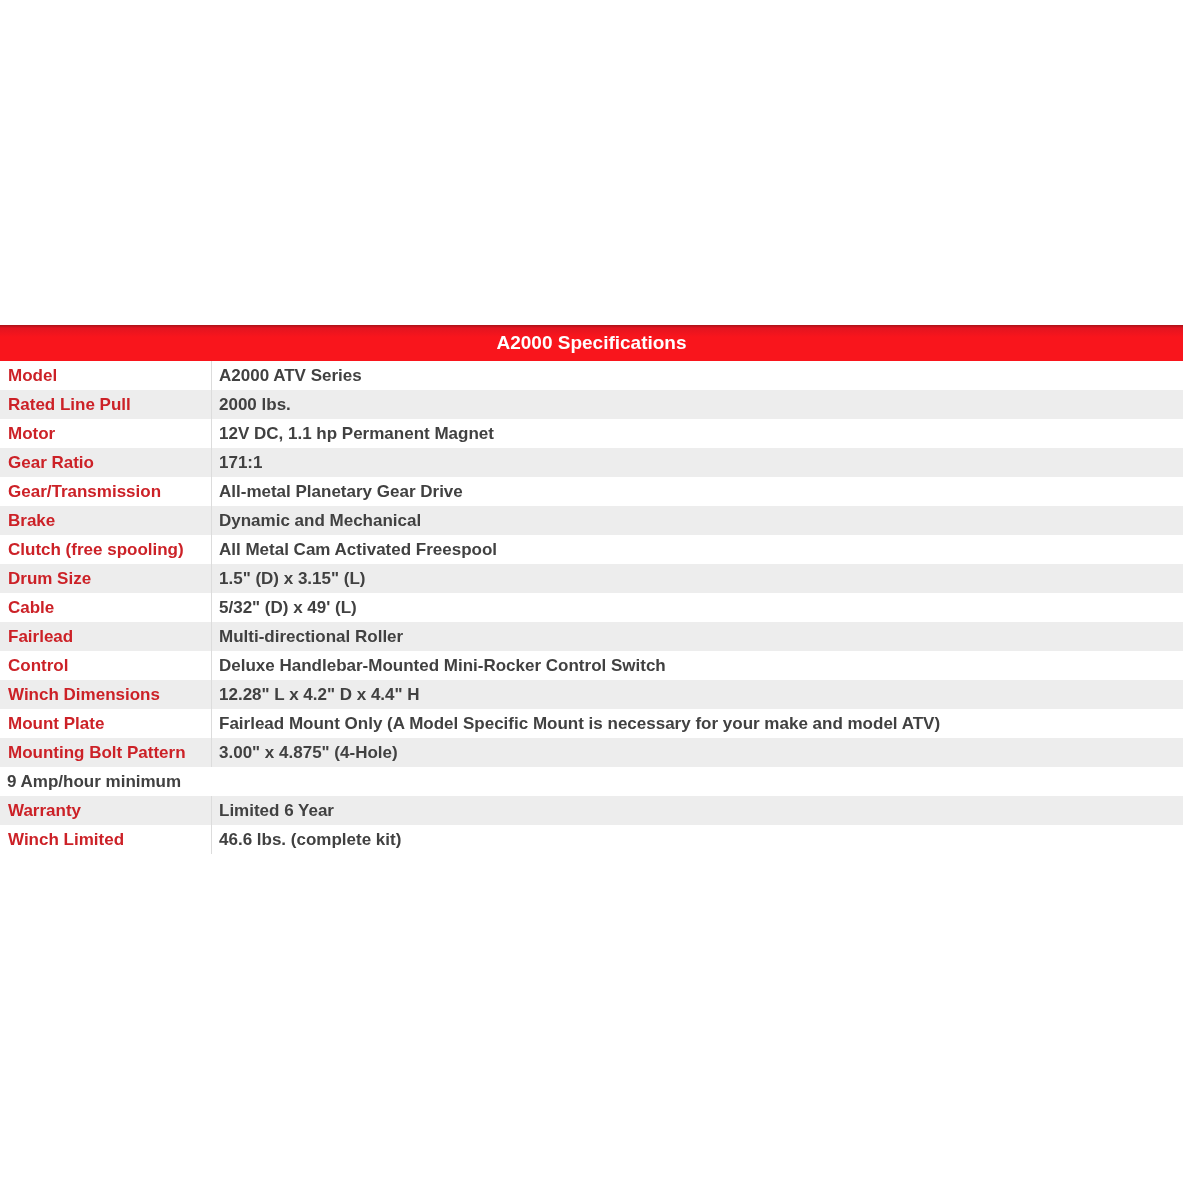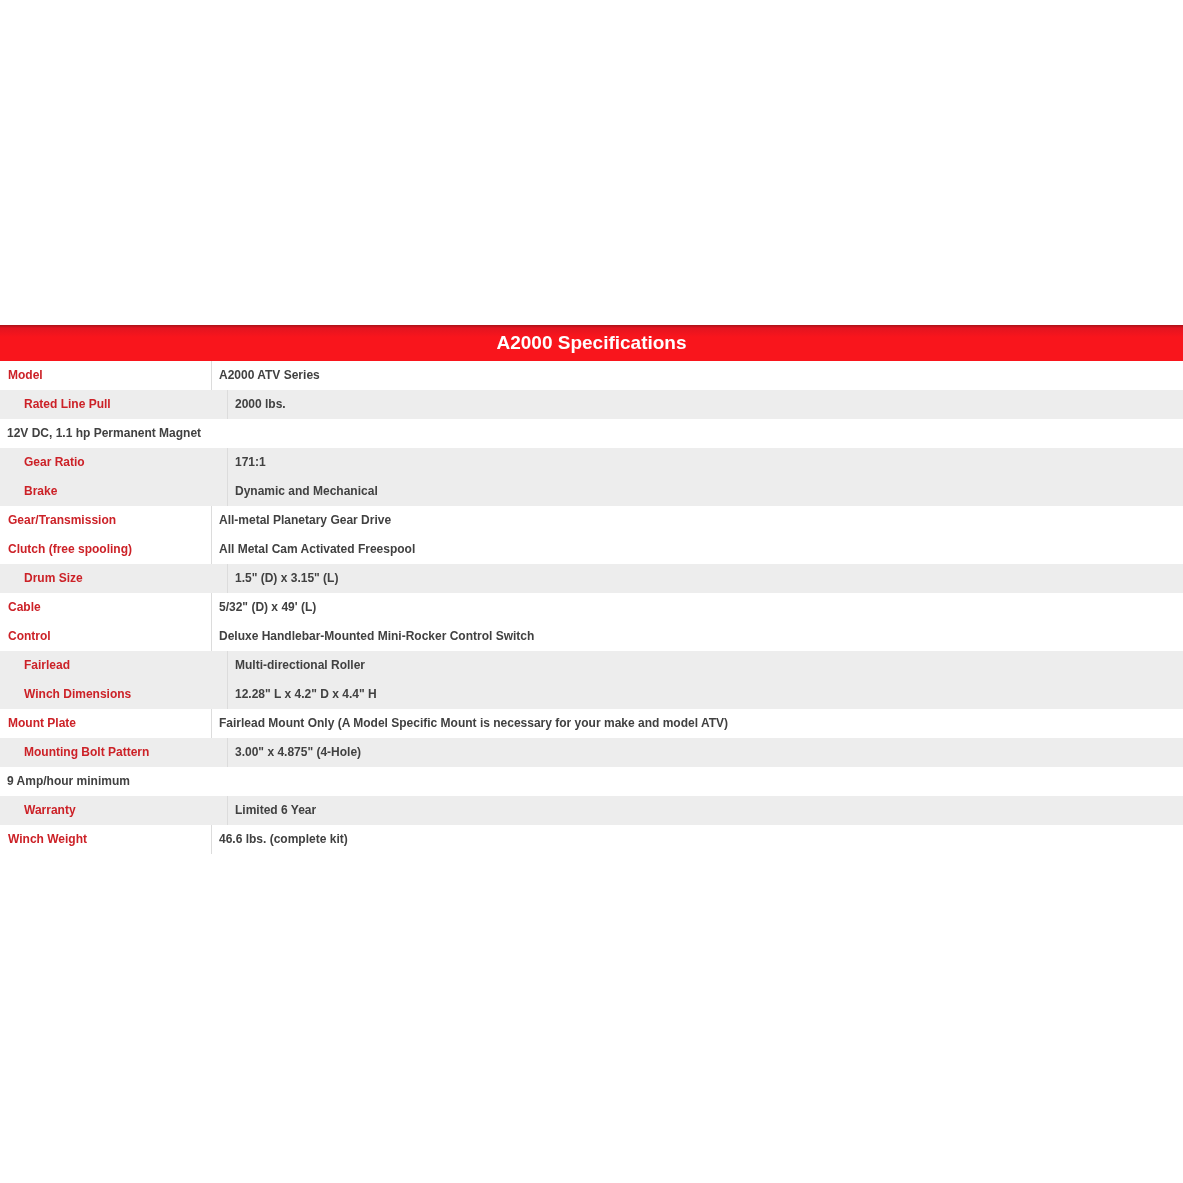--- a/index.html
+++ b/index.html
@@ -31,26 +31,25 @@
     font-weight: bold;
   }
   .spec-body {
     width: 100%;
   }
   .spec-row {
     display: flex;
     height: 29px;
     line-height: 29px;
     background: #ffffff;
-    font-size: 12px;
+    font-size: 17px;
     font-weight: bold;
   }
   .spec-row.alt {
     background: var(--row-alt-bg);
-    padding-left: 16px;
   }
   .spec-label {
     flex: 0 0 203px;
     padding-left: 8px;
     border-right: 1px solid var(--divider);
     color: var(--label-text);
     white-space: nowrap;
     overflow: hidden;
   }
   .spec-value {
@@ -72,61 +71,62 @@
     <div class="spec-label">Model</div>
     <div class="spec-value">A2000 ATV Series</div>
   </div>
 
   <div class="spec-row alt">
     <div class="spec-label">Rated Line Pull</div>
     <div class="spec-value">2000 lbs.</div>
   </div>
 
   <div class="spec-row">
+    <div class="spec-label">Motor</div>
     <div class="spec-value">12V DC, 1.1 hp Permanent Magnet</div>
   </div>
 
   <div class="spec-row alt">
     <div class="spec-label">Gear Ratio</div>
     <div class="spec-value">171:1</div>
   </div>
 
+  <div class="spec-row">
+    <div class="spec-label">Gear/Transmission</div>
+    <div class="spec-value">All-metal Planetary Gear Drive</div>
+  </div>
+
   <div class="spec-row alt">
     <div class="spec-label">Brake</div>
     <div class="spec-value">Dynamic and Mechanical</div>
-  </div>
-
-  <div class="spec-row">
-    <div class="spec-label">Gear/Transmission</div>
-    <div class="spec-value">All-metal Planetary Gear Drive</div>
   </div>
 
   <div class="spec-row">
     <div class="spec-label">Clutch (free spooling)</div>
     <div class="spec-value">All Metal Cam Activated Freespool</div>
   </div>
 
   <div class="spec-row alt">
     <div class="spec-label">Drum Size</div>
     <div class="spec-value">1.5" (D) x 3.15" (L)</div>
   </div>
 
   <div class="spec-row">
     <div class="spec-label">Cable</div>
     <div class="spec-value">5/32" (D) x 49' (L)</div>
   </div>
 
+  <div class="spec-row alt">
+    <div class="spec-label">Fairlead</div>
+    <div class="spec-value">Multi-directional Roller</div>
+  </div>
+
   <div class="spec-row">
     <div class="spec-label">Control</div>
     <div class="spec-value">Deluxe Handlebar-Mounted Mini-Rocker Control Switch</div>
-  </div>
-
-  <div class="spec-row alt">
-    <div class="spec-label">Fairlead</div>
-    <div class="spec-value">Multi-directional Roller</div>
   </div>
 
   <div class="spec-row alt">
     <div class="spec-label">Winch Dimensions</div>
     <div class="spec-value">12.28" L x 4.2" D x 4.4" H</div>
   </div>
 
   <div class="spec-row">
     <div class="spec-label">Mount Plate</div>
     <div class="spec-value">Fairlead Mount Only (A Model Specific Mount is necessary for your make and model ATV)</div>
@@ -140,18 +140,18 @@
   <div class="spec-row">
     <div class="spec-value">9 Amp/hour minimum</div>
   </div>
 
   <div class="spec-row alt">
     <div class="spec-label">Warranty</div>
     <div class="spec-value">Limited 6 Year</div>
   </div>
 
   <div class="spec-row">
-    <div class="spec-label">Winch Weight</div>
+    <div class="spec-label">Winch Limited</div>
     <div class="spec-value">46.6 lbs. (complete kit)</div>
   </div>
 </div>
   </div>
 </div>
 
 </body></html>

